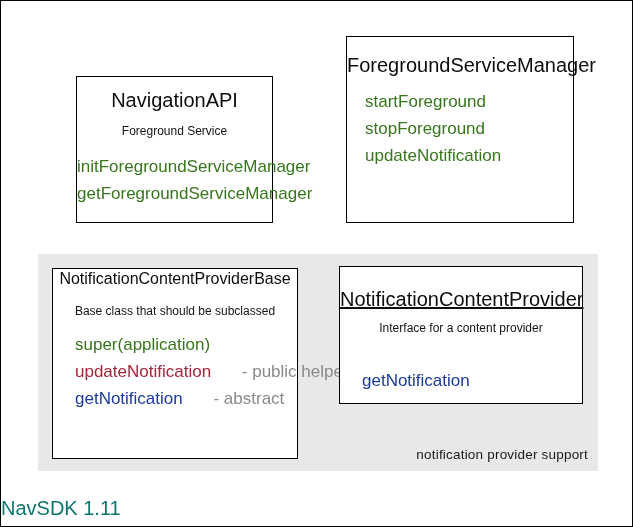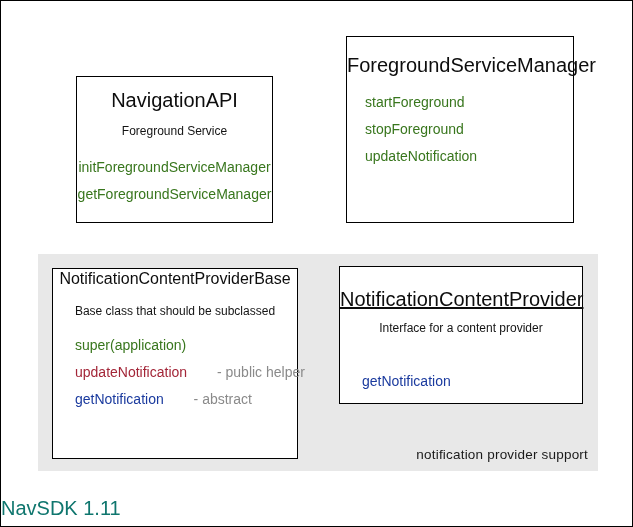--- a/index.html
+++ b/index.html
@@ -38,21 +38,21 @@
     line-height:20px;
     color:#0d0d0d;
   }
   .box-title.small{font-size:16px;line-height:19px;}
   .box-desc{
     font-size:12px;
     line-height:15px;
     color:#141414;
   }
   .method{
-    font-size:14px;
+    font-size:17px;
     line-height:14px;
     white-space:nowrap;
   }
   .methods-left{text-align:left;}
   .m-green{color:#38761d;}
   .m-red{color:#a32638;}
   .m-blue{color:#1a3a9e;}
   .suffix{color:#8a8a8a;padding-left:26px;}
   .footer{
     position:absolute;

